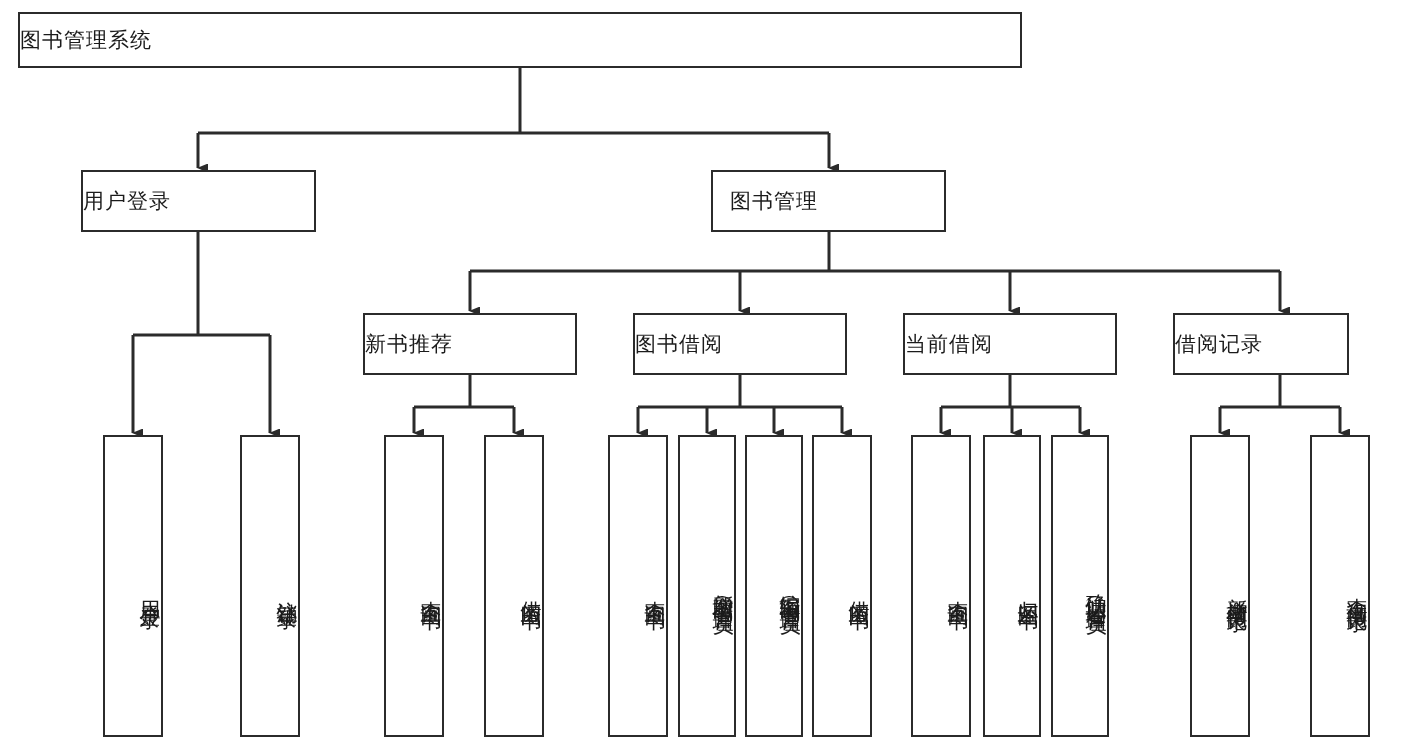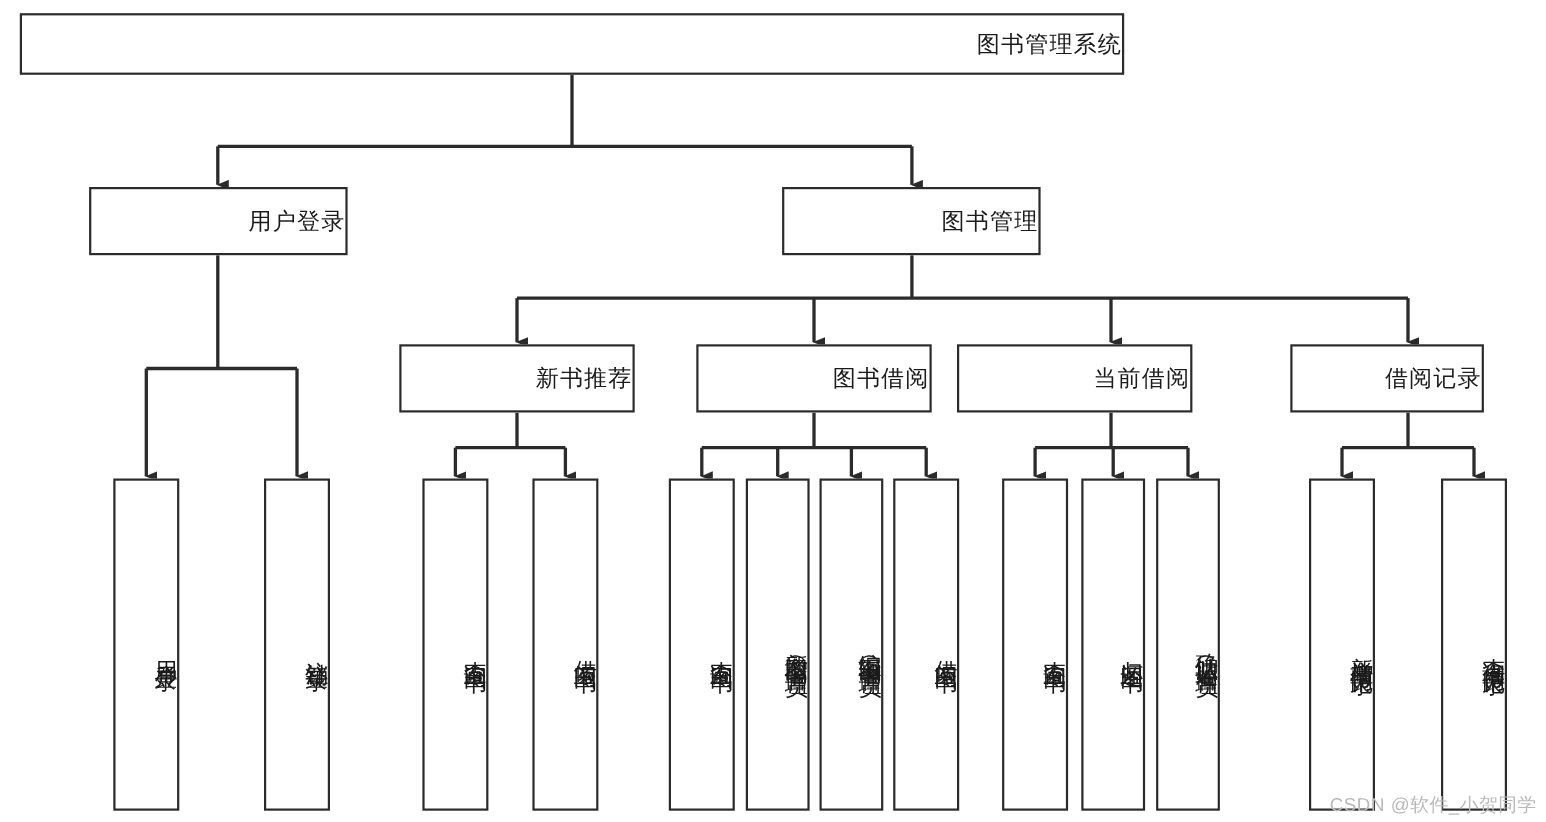--- a/index.html
+++ b/index.html
@@ -26,21 +26,21 @@
     width: 1405px;
     height: 747px;
   }
   .node {
     position: absolute;
     box-sizing: border-box;
     background: #ffffff;
     border: 2px solid #2b2b2b;
     display: flex;
     align-items: center;
-    justify-content: flex-end;
+    justify-content: flex-start;
     color: #1b1b1b;
   }
   .node.horizontal {
     font-size: 21px;
     letter-spacing: 1px;
   }
   .node.vertical {
     writing-mode: vertical-rl;
     text-orientation: upright;
     font-size: 21px;
@@ -125,21 +125,21 @@
       </div>
       <div class="node horizontal" style="left: 711px; top: 170px; width: 235px; height: 62px; padding-left: 17px;">
         <span class="nodelabel">图书管理</span>
       </div>
       <div class="node horizontal" style="left: 363px; top: 313px; width: 214px; height: 62px;">
         <span class="nodelabel">新书推荐</span>
       </div>
       <div class="node horizontal" style="left: 633px; top: 313px; width: 214px; height: 62px;">
         <span class="nodelabel">图书借阅</span>
       </div>
-      <div class="node horizontal" style="left: 870px; top: 313px; width: 214px; height: 62px;">
+      <div class="node horizontal" style="left: 903px; top: 313px; width: 214px; height: 62px;">
         <span class="nodelabel">当前借阅</span>
       </div>
       <div class="node horizontal" style="left: 1173px; top: 313px; width: 176px; height: 62px;">
         <span class="nodelabel">借阅记录</span>
       </div>
       <div class="node vertical" style="left: 103px; top: 435px; width: 60px; height: 302px;">
         <span class="nodelabel">用户登录</span>
       </div>
       <div class="node vertical" style="left: 240px; top: 435px; width: 60px; height: 302px;">
         <span class="nodelabel">注销登录</span>
@@ -172,14 +172,13 @@
         <span class="nodelabel">确认归还（管理员）</span>
       </div>
       <div class="node vertical" style="left: 1190px; top: 435px; width: 60px; height: 302px;">
         <span class="nodelabel">新增借阅记录</span>
       </div>
       <div class="node vertical" style="left: 1310px; top: 435px; width: 60px; height: 302px;">
         <span class="nodelabel">查询借阅记录</span>
       </div>
     </div>
 
-  <div class="watermark">CSDN @软件_小贺同学</div>
 </div>
 
 </body></html>

